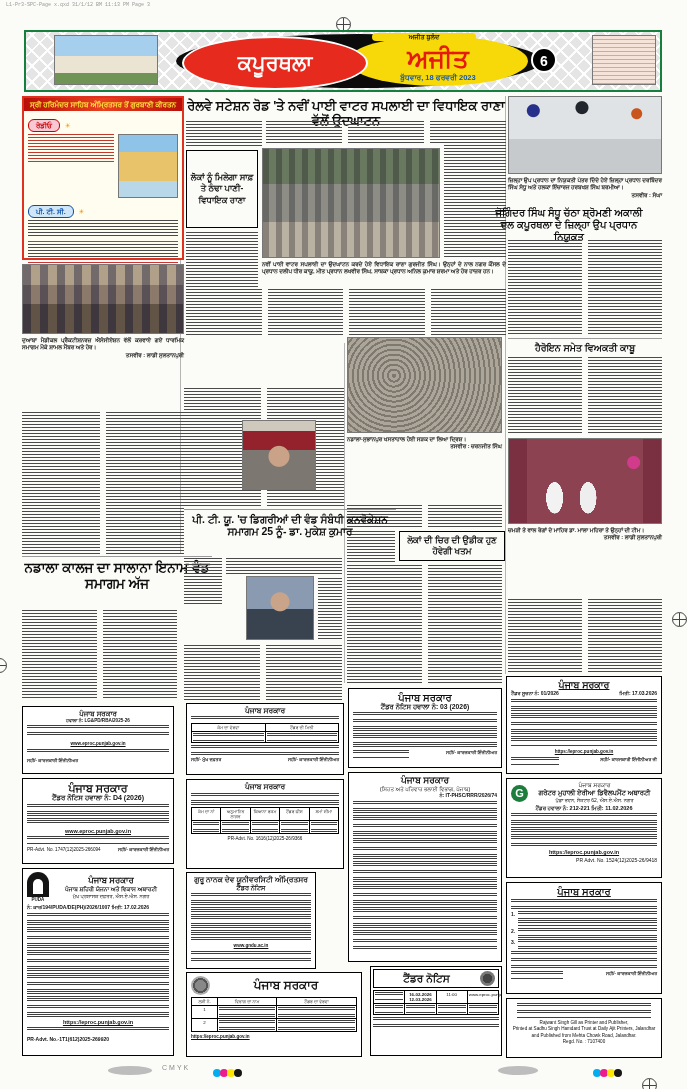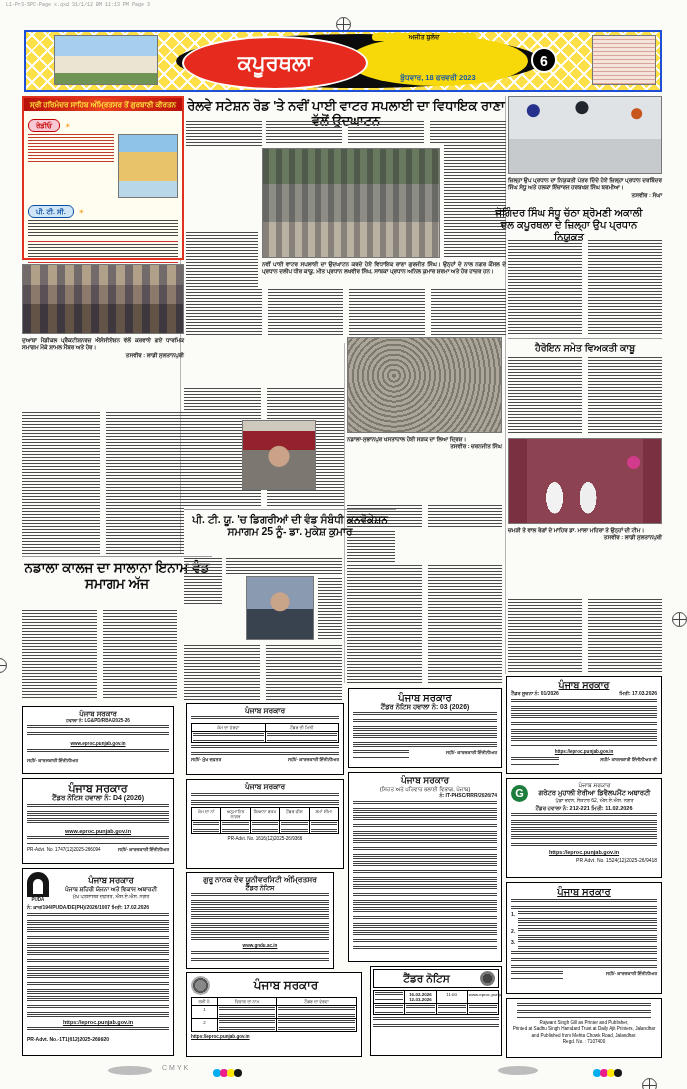--- a/index.html
+++ b/index.html
@@ -11,21 +11,21 @@
   .gkred{background-image:repeating-linear-gradient(to bottom,#c0392b 0,#c0392b 1px,transparent 1px,transparent 3px);}
   .cols{display:flex;gap:6px;}
   .cols>i{flex:1;display:block;}
   .hl{font-weight:700;text-align:center;line-height:1.18;color:#0d0d0d;}
   .cap{font-size:5.6px;font-weight:700;line-height:1.3;text-align:justify;}
   .cap .cr{display:block;text-align:right;}
   .photo{border:1px solid #777;}
   .vrule{width:1px;background:#b5b5b5;}
   .hrule{height:1px;background:#999;}
   
-  #masthead{background:#fde047;border:2px solid #1d4ed8;}
+  #masthead{background:#e5e5e5;border:2px solid #15803d;}
   #mast-pattern{position:absolute;inset:0;background:
      repeating-linear-gradient(45deg,transparent 0 9px,rgba(255,255,255,.95) 9px 11px),
      repeating-linear-gradient(-45deg,transparent 0 9px,rgba(255,255,255,.95) 9px 11px);}
   .mast-el{position:absolute;border-radius:50%;}
   
   #kirtan{border:2px solid #e03020;background:#fffdf0;}
   .k-title{background:linear-gradient(90deg,#b80f0a,#e8401e,#b80f0a);color:#ffe93e;font-weight:700;font-size:7.2px;text-align:center;padding:2px 1px;}
   .chip{display:inline-block;border-radius:6px;padding:0 7px;font-size:7px;font-weight:700;line-height:11px;}
   .chip-red{background:#f8c9d4;color:#c40000;border:1px solid #c40000;}
   .chip-blue{background:#cfe6f8;color:#0a4ea3;border:1px solid #0a4ea3;}
@@ -57,20 +57,21 @@
 
   <div id="masthead" class="abs" style="left:24px;top:30px;width:638px;height:62px;">
     <div id="mast-pattern"></div>
     <div class="abs photo" style="left:28px;top:3px;width:104px;height:50px;background:linear-gradient(180deg,#a6cfee 0 42%,#ece4d2 42% 78%,#6f9455 78%);"></div>
     <div class="mast-el" style="left:150px;top:2px;width:366px;height:54px;background:#0b0b0b;"></div>
     <div class="mast-el" style="left:322px;top:4px;width:180px;height:50px;background:#f7d808;"></div>
     <div class="mast-el" style="left:156px;top:4px;width:182px;height:50px;background:#e62a1e;border:2px solid #fff;display:flex;align-items:center;justify-content:center;">
       <span style="color:#fff;font-weight:700;font-size:21px;">ਕਪੂਰਥਲਾ</span>
     </div>
     <div class="abs" style="left:346px;top:1px;width:104px;background:#f7d808;border-radius:4px;text-align:center;font-size:6.5px;font-weight:700;color:#111;">ਅਜੀਤ ਬੁਲੰਦ</div>
+    <div class="abs" style="left:336px;top:12px;width:152px;text-align:center;color:#e41b0e;font-weight:700;font-size:25px;">ਅਜੀਤ</div>
     <div class="abs" style="left:336px;top:41px;width:152px;text-align:center;color:#1558a8;font-weight:700;font-size:7.5px;">ਬੁੱਧਵਾਰ, 18 ਫਰਵਰੀ 2023</div>
     <div class="abs" style="left:505px;top:15px;width:26px;height:26px;background:#000;border:2px solid #fff;border-radius:50%;color:#fff;font-weight:700;font-size:14px;line-height:24px;text-align:center;">6</div>
     <div class="abs photo" style="left:566px;top:3px;width:64px;height:50px;background:#f5e3da;background-image:repeating-linear-gradient(0deg,rgba(180,90,80,.45) 0 1px,transparent 1px 4px);"></div>
   </div>
 
   <div class="abs vrule" style="left:180px;top:96px;height:458px;"></div>
   <div class="abs vrule" style="left:505px;top:96px;height:578px;"></div>
   <div class="abs vrule" style="left:344px;top:343px;height:340px;"></div>
 
   <div id="kirtan" class="abs" style="left:22px;top:96px;width:162px;height:164px;">
@@ -114,20 +115,21 @@
       <i class="gk"></i>
   </div>
 
   <div class="abs hl" style="left:186px;top:98px;width:320px;font-size:13px;">ਰੇਲਵੇ ਸਟੇਸ਼ਨ ਰੋਡ 'ਤੇ ਨਵੀਂ ਪਾਈ ਵਾਟਰ ਸਪਲਾਈ ਦਾ ਵਿਧਾਇਕ ਰਾਣਾ ਵੱਲੋਂ ਉਦਘਾਟਨ</div>
   <div class="abs gk" style="left:186px;top:121px;width:76px;height:26px;"></div>
   <div class="abs cols" style="left:266px;top:121px;width:240px;height:24px;">
     <i class="gk"></i>
       <i class="gk"></i>
       <i class="gk"></i>
   </div>
+  <div class="abs" style="left:186px;top:150px;width:72px;height:78px;border:1.5px solid #000;display:flex;align-items:center;justify-content:center;padding:2px;text-align:center;font-weight:700;font-size:8.5px;line-height:1.35;">ਲੋਕਾਂ ਨੂੰ ਮਿਲੇਗਾ ਸਾਫ਼ ਤੇ ਠੰਢਾ ਪਾਣੀ- ਵਿਧਾਇਕ ਰਾਣਾ</div>
   <div class="abs gk" style="left:186px;top:232px;width:72px;height:104px;"></div>
   <div class="abs photo" style="left:262px;top:148px;width:178px;height:110px;background:linear-gradient(180deg,#69795f 0 32%,#8d8d85 32% 68%,#b9b1a1 68%);background-image:repeating-linear-gradient(90deg,rgba(20,20,30,.3) 0 6px,transparent 6px 13px),linear-gradient(180deg,#69795f 0 32%,#8d8d85 32% 68%,#b9b1a1 68%);"></div>
   <div class="abs gk" style="left:444px;top:121px;width:62px;height:138px;"></div>
   <div class="abs cap" style="left:262px;top:261px;width:244px;">ਨਵੀਂ ਪਾਈ ਵਾਟਰ ਸਪਲਾਈ ਦਾ ਉਦਘਾਟਨ ਕਰਦੇ ਹੋਏ ਵਿਧਾਇਕ ਰਾਣਾ ਗੁਰਜੀਤ ਸਿੰਘ। ਉਨ੍ਹਾਂ ਦੇ ਨਾਲ ਨਗਰ ਕੌਂਸਲ ਦੇ ਪ੍ਰਧਾਨ ਦਲੀਪ ਧੀਰ ਕਾਕੂ, ਮੀਤ ਪ੍ਰਧਾਨ ਲਖਵੀਰ ਸਿੰਘ, ਸਾਬਕਾ ਪ੍ਰਧਾਨ ਅਨਿਲ ਕੁਮਾਰ ਸ਼ਰਮਾ ਅਤੇ ਹੋਰ ਹਾਜ਼ਰ ਹਨ।</div>
   <div class="abs cols" style="left:186px;top:289px;width:320px;height:48px;">
     <i class="gk"></i>
       <i class="gk"></i>
       <i class="gk"></i>
       <i class="gk"></i>
   </div>
@@ -167,20 +169,21 @@
   <div class="abs photo" style="left:347px;top:337px;width:155px;height:96px;background:#9a958c;background-image:repeating-radial-gradient(circle at 30% 40%,#7e796f 0 2px,#aba59a 2px 5px),linear-gradient(180deg,#5d6b4c 0 14%,transparent 14%);"></div>
   <div class="abs cap" style="left:347px;top:436px;width:155px;">
     <span>ਨਡਾਲਾ-ਸੁਭਾਨਪੁਰ ਖਸਤਾਹਾਲ ਹੋਈ ਸੜਕ ਦਾ ਲਿਆ ਦ੍ਰਿਸ਼।</span>
     <span class="cr">ਤਸਵੀਰ : ਚਰਨਜੀਤ ਸਿੰਘ</span>
   </div>
   <div class="abs cols" style="left:347px;top:505px;width:155px;height:23px;">
     <i class="gk"></i>
       <i class="gk"></i>
   </div>
   <div class="abs gk" style="left:347px;top:531px;width:48px;height:31px;"></div>
+  <div class="abs" style="left:399px;top:531px;width:106px;height:30px;border:1px solid #000;display:flex;align-items:center;justify-content:center;text-align:center;font-weight:700;font-size:8.8px;line-height:1.3;padding:1px;">ਲੋਕਾਂ ਦੀ ਚਿਰ ਦੀ ਉਡੀਕ ਹੁਣ ਹੋਵੇਗੀ ਖਤਮ</div>
   <div class="abs cols" style="left:347px;top:565px;width:155px;height:118px;">
     <i class="gk"></i>
       <i class="gk"></i>
   </div>
 
   <div class="abs hrule" style="left:184px;top:509px;width:212px;"></div>
   <div class="abs hl" style="left:184px;top:513px;width:212px;font-size:10.5px;">ਪੀ. ਟੀ. ਯੂ. 'ਚ ਡਿਗਰੀਆਂ ਦੀ ਵੰਡ ਸੰਬੰਧੀ ਕਨਵੋਕੇਸ਼ਨ ਸਮਾਗਮ 25 ਨੂੰ- ਡਾ. ਮੁਕੇਸ਼ ਕੁਮਾਰ</div>
   <div class="abs gk" style="left:226px;top:558px;width:116px;height:16px;"></div>
   <div class="abs gk" style="left:184px;top:558px;width:38px;height:48px;"></div>
   <div class="abs photo" style="left:246px;top:576px;width:68px;height:64px;background:linear-gradient(180deg,#8a9ab0 0 52%,#39434f 52%);background-image:radial-gradient(circle at 50% 40%,#caa488 0 9px,transparent 10px),linear-gradient(180deg,#8a9ab0 0 52%,#39434f 52%);"></div>
@@ -286,21 +289,21 @@
             </td>
         <td>
               <i class="gk2" style="display:block;height:10px;"></i>
             </td>
       </tr>
     </tbody>
       </table>
     <div class="tiny" style="text-align:center;margin-top:2px;">PR-Advt. No. 1616(12)2025-26/9366</div>
   </div>
 
-  <div class="ad abs" style="left:186px;top:872px;width:148px;height:97px;">
+  <div class="ad abs" style="left:186px;top:872px;width:130px;height:97px;">
     <div class="t" style="font-size:7.5px;">ਗੁਰੂ ਨਾਨਕ ਦੇਵ ਯੂਨੀਵਰਸਿਟੀ ਅੰਮ੍ਰਿਤਸਰ</div>
     <div class="t" style="font-size:6.5px;">ਟੈਂਡਰ ਨੋਟਿਸ</div>
     <i class="gk2" style="display:block;height:48px;margin:2px 0;"></i>
     <div class="url tiny">www.gndu.ac.in</div>
     <i class="gk2" style="display:block;height:10px;margin:2px 0;"></i>
   </div>
 
   <div class="ad abs" style="left:186px;top:972px;width:176px;height:85px;">
     <div style="display:flex;gap:5px;align-items:center;">
       <div class="emblem"></div>

